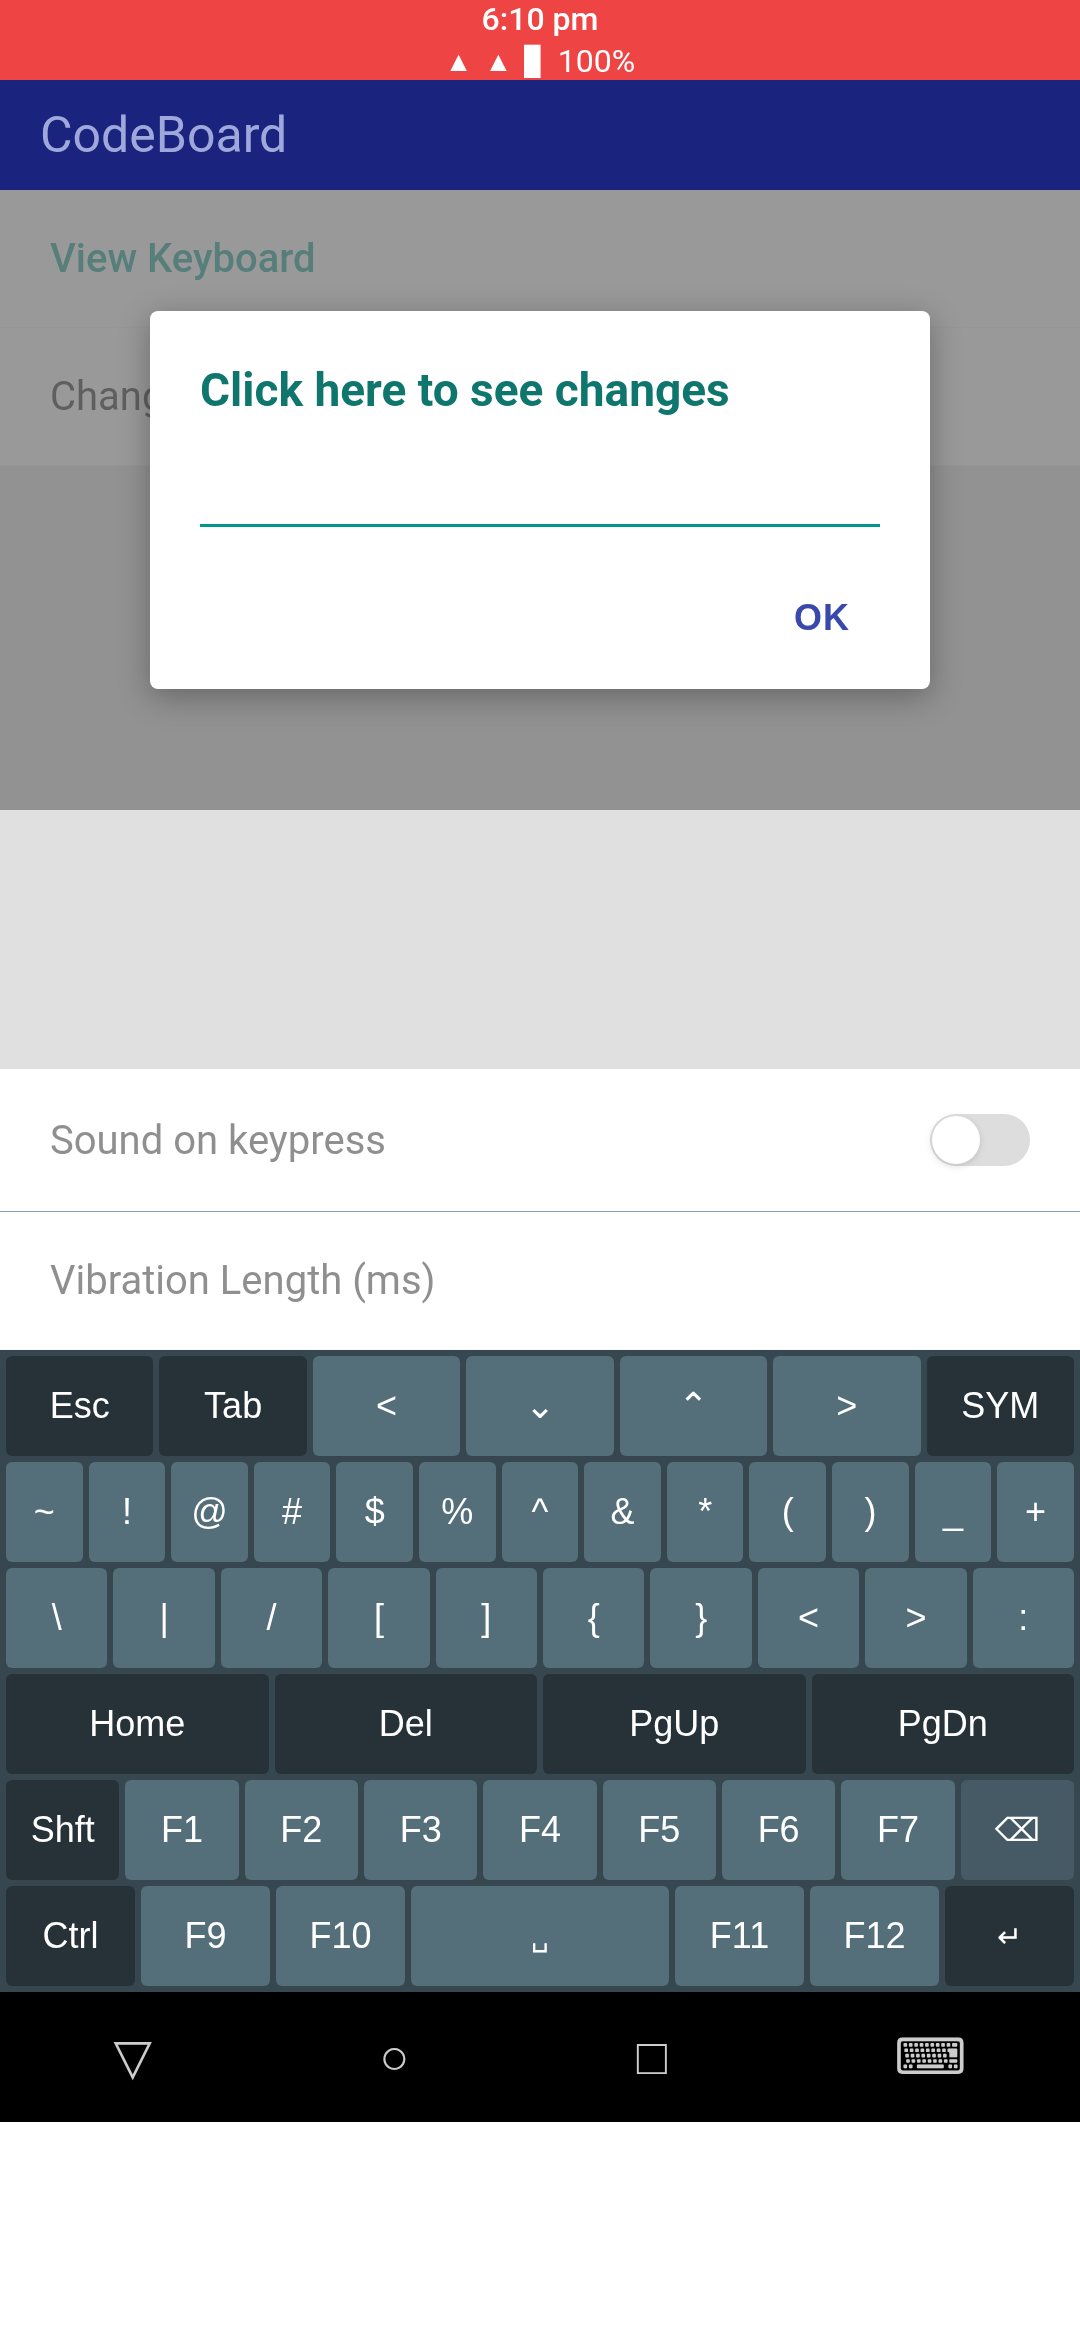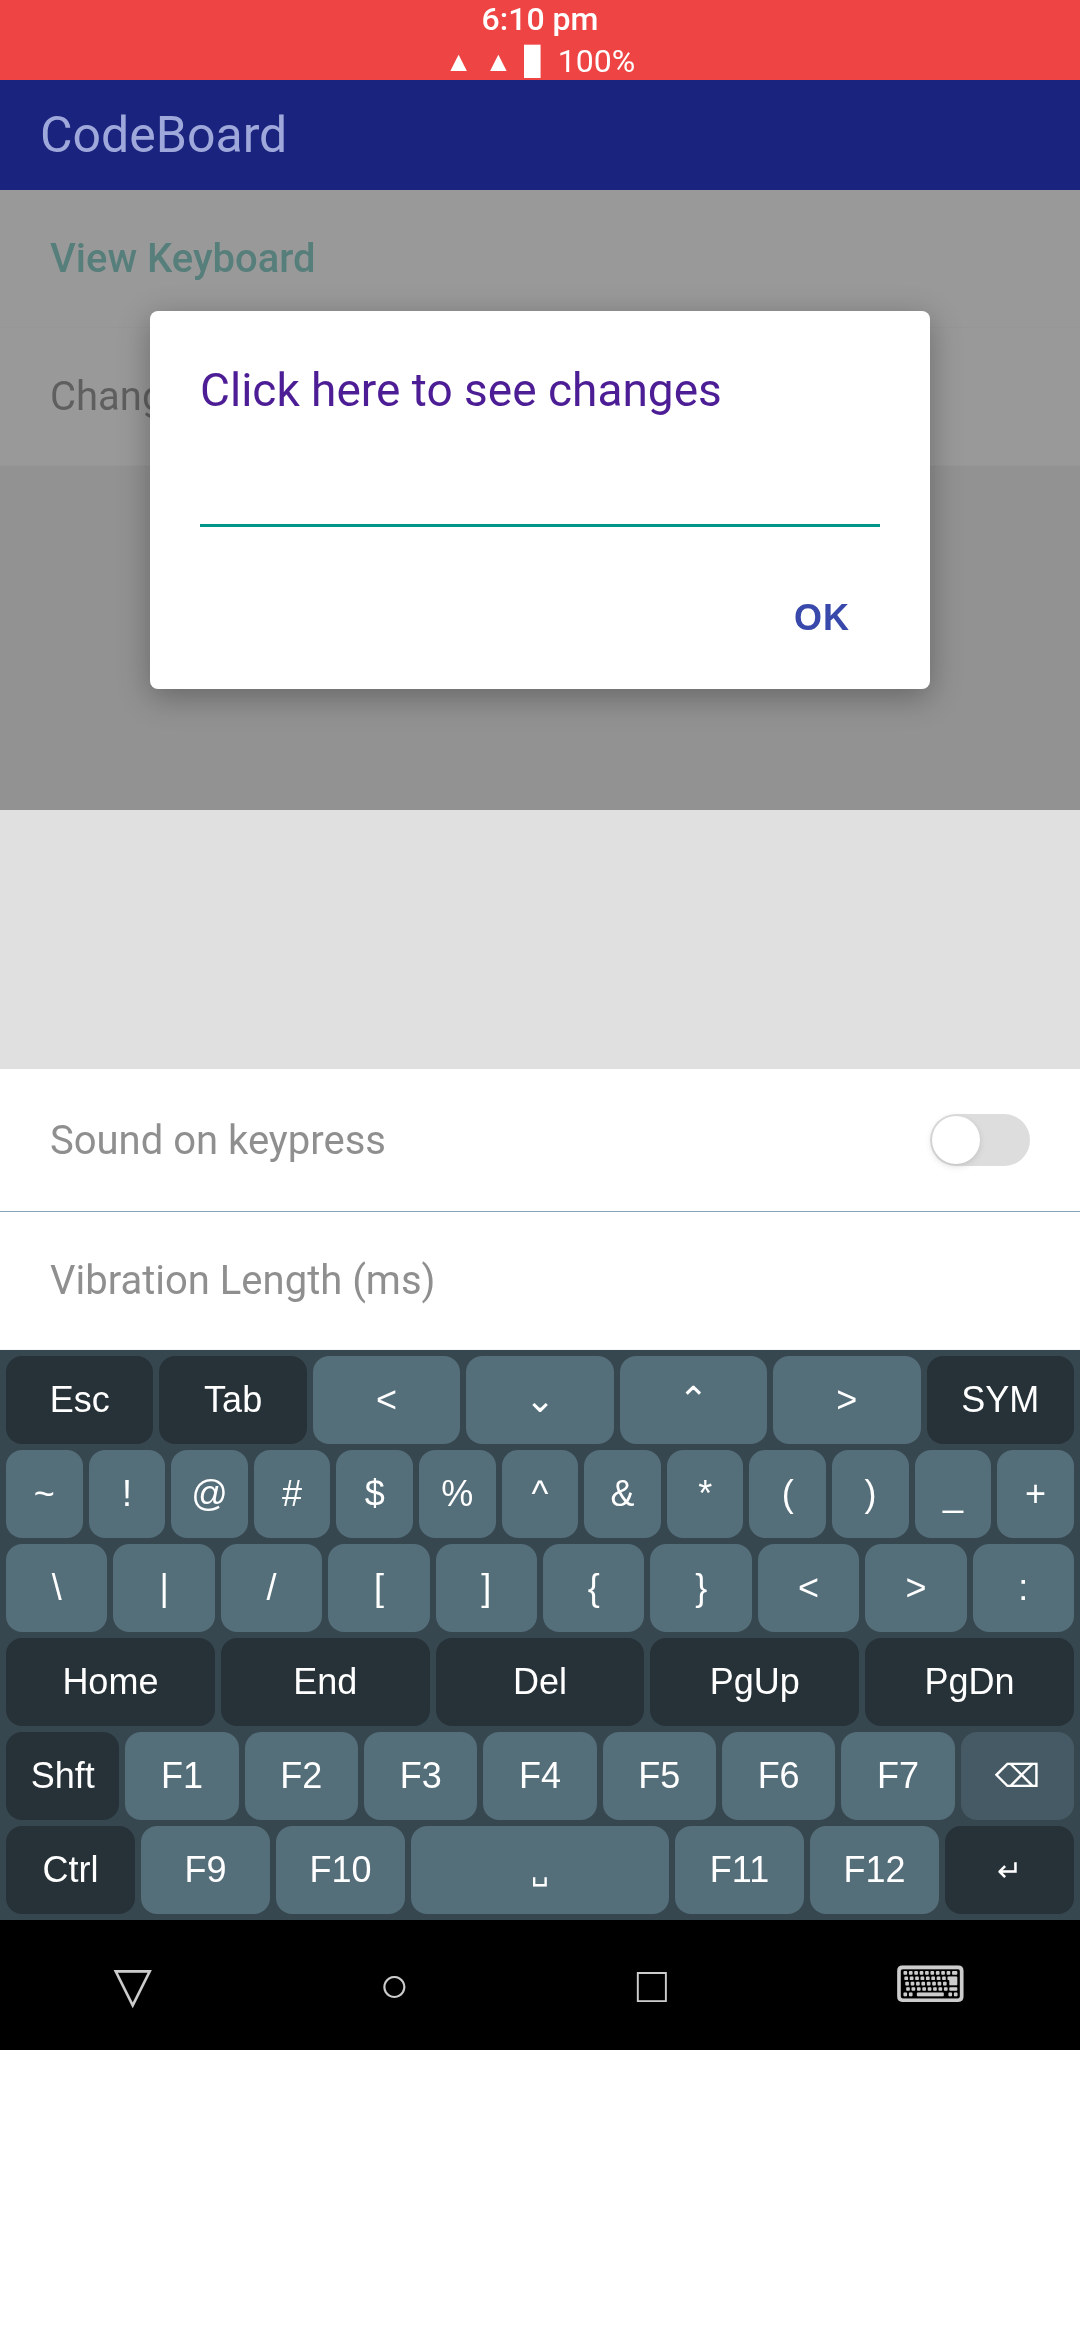--- a/index.html
+++ b/index.html
@@ -107,22 +107,22 @@
     .dialog {
       background: #fff;
       border-radius: 8px;
       width: 780px;
       padding: 50px 50px 30px 50px;
       box-shadow: 0 8px 32px rgba(0,0,0,0.3);
     }
 
     .dialog-title {
       font-size: 46px;
-      font-weight: 400;
-      color: #4c1d95;
+      font-weight: 700;
+      color: #0f766e;
       margin-bottom: 40px;
       line-height: 1.3;
     }
 
     .dialog-input-area {
       margin-bottom: 40px;
     }
 
     .dialog-input {
       width: 100%;
@@ -219,27 +219,27 @@
     }
 
     .keyboard-row:last-of-type {
       padding-bottom: 6px;
     }
 
     .key {
       flex: 1;
       background: #546e7a;
       color: #fff;
-      border-radius: 16px;
+      border-radius: 6px;
       font-size: 36px;
       font-weight: 500;
       display: flex;
       align-items: center;
       justify-content: center;
-      height: 88px;
+      height: 100px;
       cursor: pointer;
       user-select: none;
       border: none;
       min-width: 0;
     }
 
     .key.wide {
       flex: 2;
     }
 
@@ -357,21 +357,20 @@
     <button class="key">]</button>
     <button class="key">{</button>
     <button class="key">}</button>
     <button class="key">&lt;</button>
     <button class="key">&gt;</button>
     <button class="key">:</button>
   </div>
 
   <div class="keyboard-row">
     <button class="key wide dark">Home</button>
-    <button class="key wide dark">End</button>
     <button class="key wide dark">Del</button>
     <button class="key wide dark">PgUp</button>
     <button class="key wide dark">PgDn</button>
   </div>
 
   <div class="keyboard-row">
     <button class="key dark">Shft</button>
     <button class="key">F1</button>
     <button class="key">F2</button>
     <button class="key">F3</button>

